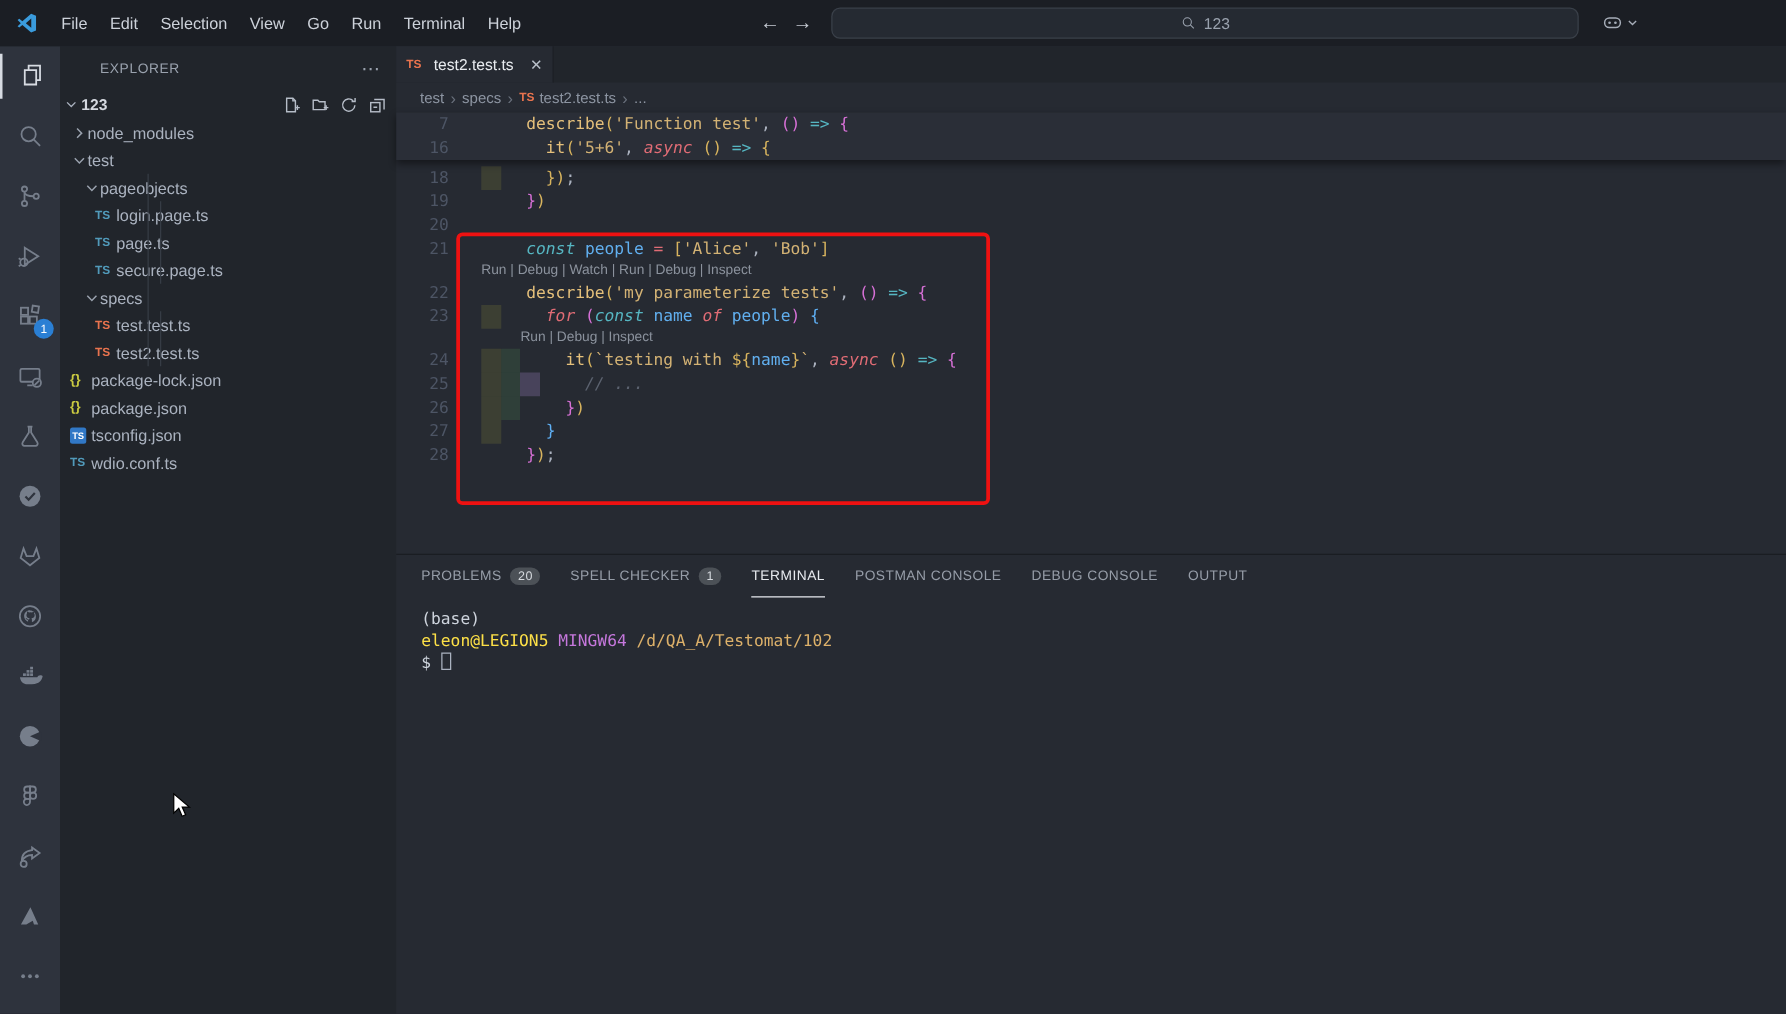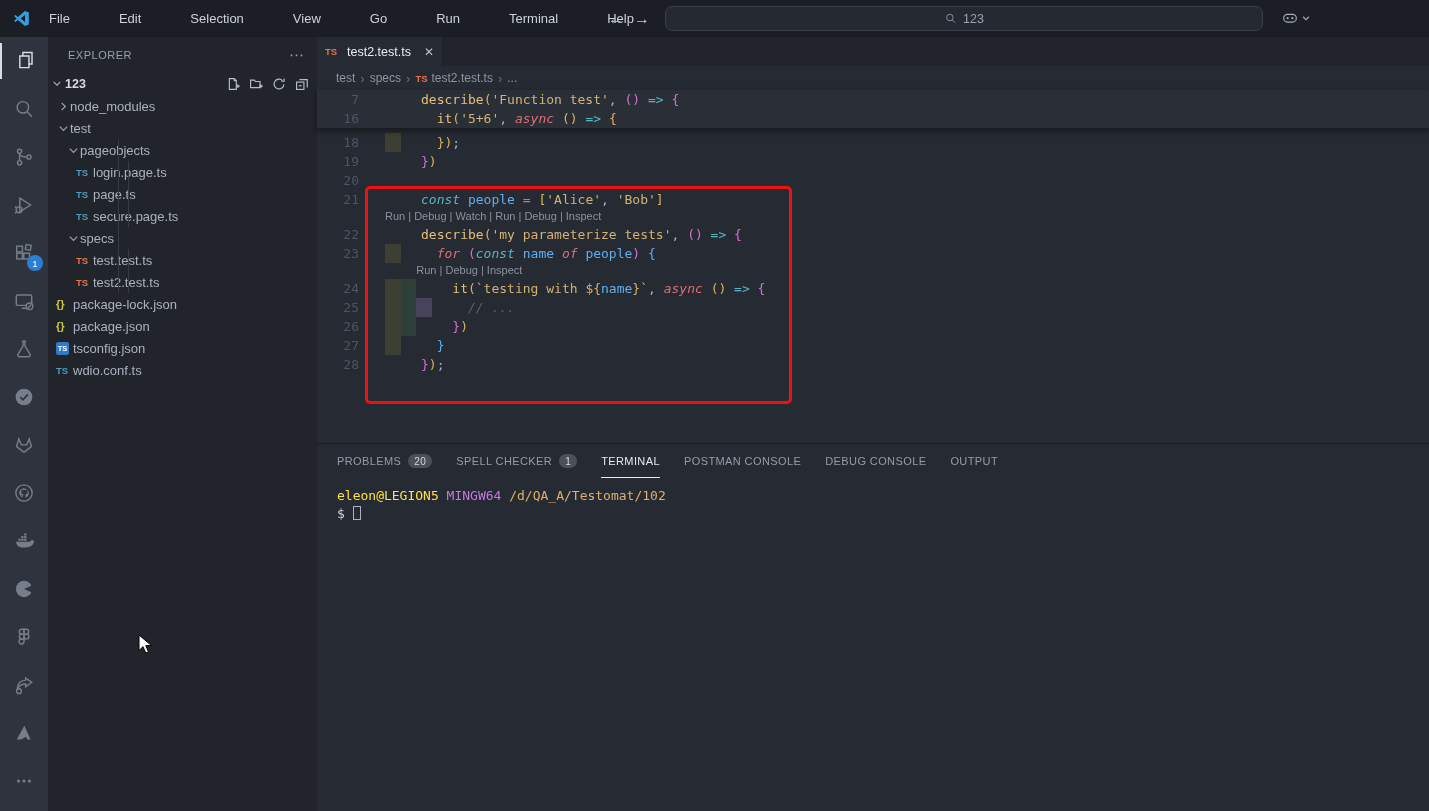--- a/index.html
+++ b/index.html
@@ -4,40 +4,40 @@
 <style>
   * { margin:0; padding:0; box-sizing:border-box; }
   html,body { width:1429px; height:811px; overflow:hidden; background:#262a32;
     font-family:"Liberation Sans", sans-serif; -webkit-font-smoothing:antialiased; }
   svg { display:block; }
   .ico { stroke:currentColor; fill:none; stroke-width:1.3; }
 
   
   .titlebar { position:relative; height:37px; background:#1b1e24; display:flex; align-items:center; }
   .vslogo { margin:0 10px 0 13px; }
-  .menus { display:flex;gap:31px; }
+  .menus { display:flex; }
   .menu { padding:4px 9px; font-size:13px; color:#cdd2da; border-radius:4px; cursor:default; }
   .navarrows { position:absolute; left:608px; top:0; height:37px; display:flex; align-items:center; gap:10px;
     color:#c6cbd3; font-size:16px; }
   .searchbox { position:absolute; left:665px; top:6px; width:598px; height:25px; background:#252a32;
     border:1px solid #3a4049; border-radius:7px; display:flex; align-items:center; justify-content:center;
     gap:6px; color:#9aa2ae; font-size:12.5px; }
   .copilot { position:absolute; left:1281px; top:9px; display:flex; align-items:center; gap:2px; color:#a6adb8; }
 
   
   .main { display:flex; height:774px; }
   .activitybar { width:48px; background:#2e333d; color:#767e8b; }
   .ab-item { position:relative; height:48px; display:flex; align-items:center; justify-content:center; cursor:pointer; }
   .ab-item.active { color:#d7dbe2; }
   .ab-item.active::before { content:""; position:absolute; left:0; top:6px; bottom:6px; width:2px; background:#d7dbe2; }
   .ab-badge { position:absolute; right:5px; bottom:6px; min-width:16px; height:16px; border-radius:8px;
     background:#2a7fd4; color:#fff; font-size:9.5px; display:flex; align-items:center; justify-content:center; padding:0 4px; }
 
   .sidebar { width:269px; background:#21252b; color:#aab2bf; font-size:13px; position:relative; }
-  .sb-title { height:35px; display:flex; align-items:center; padding:0 12px 0 20px; font-size:11px;
+  .sb-title { height:35px; display:flex; align-items:center; padding:0 12px 0 32px; font-size:11px;
     letter-spacing:.5px; color:#9aa2ae; }
   .sb-title .spacer { flex:1; }
   .sb-dots { color:#9aa2ae; font-size:15px; letter-spacing:1px; cursor:pointer; }
   .sb-section { height:23px; display:flex; align-items:center; padding:0 8px 0 4px; font-weight:700;
     font-size:12.5px; color:#d5d9e0; }
   .sb-section .chev { margin-right:3px; color:#aab2bf; }
   .sb-actions { margin-left:auto; display:flex; gap:9px; color:#b6bdc8; }
   .sb-actions span { cursor:pointer; }
   .tree-row { height:22px; display:flex; align-items:center; cursor:pointer; white-space:nowrap; }
   .tree-chev { width:14px; display:flex; justify-content:center; color:#9aa2ae; }
@@ -475,20 +475,21 @@
             <span>POSTMAN CONSOLE</span>
           </div>
           <div class="ptab">
             <span>DEBUG CONSOLE</span>
           </div>
           <div class="ptab">
             <span>OUTPUT</span>
           </div>
         </div>
       <div class="term" id="term">
+          <div><span class="t-fg">(base)</span></div>
           <div><span class="t-green">eleon@LEGION5</span><span class="t-fg"> </span><span class="t-purple">MINGW64</span><span class="t-fg"> </span><span class="t-yellow">/d/QA_A/Testomat/102</span></div>
           <div><span class="t-fg">$ </span><span class="t-cursor"></span></div>
         </div>
     </div>
   </div>
 </div>
 
 <div class="mousecursor">
   <svg width="16" height="22" viewBox="0 0 16 22">
       <path d="M1 1v15.5l4-3.8 2.7 6.3 2.8-1.2-2.7-6.2h5.7Z" fill="#fff" stroke="#000" stroke-width="1"></path>

